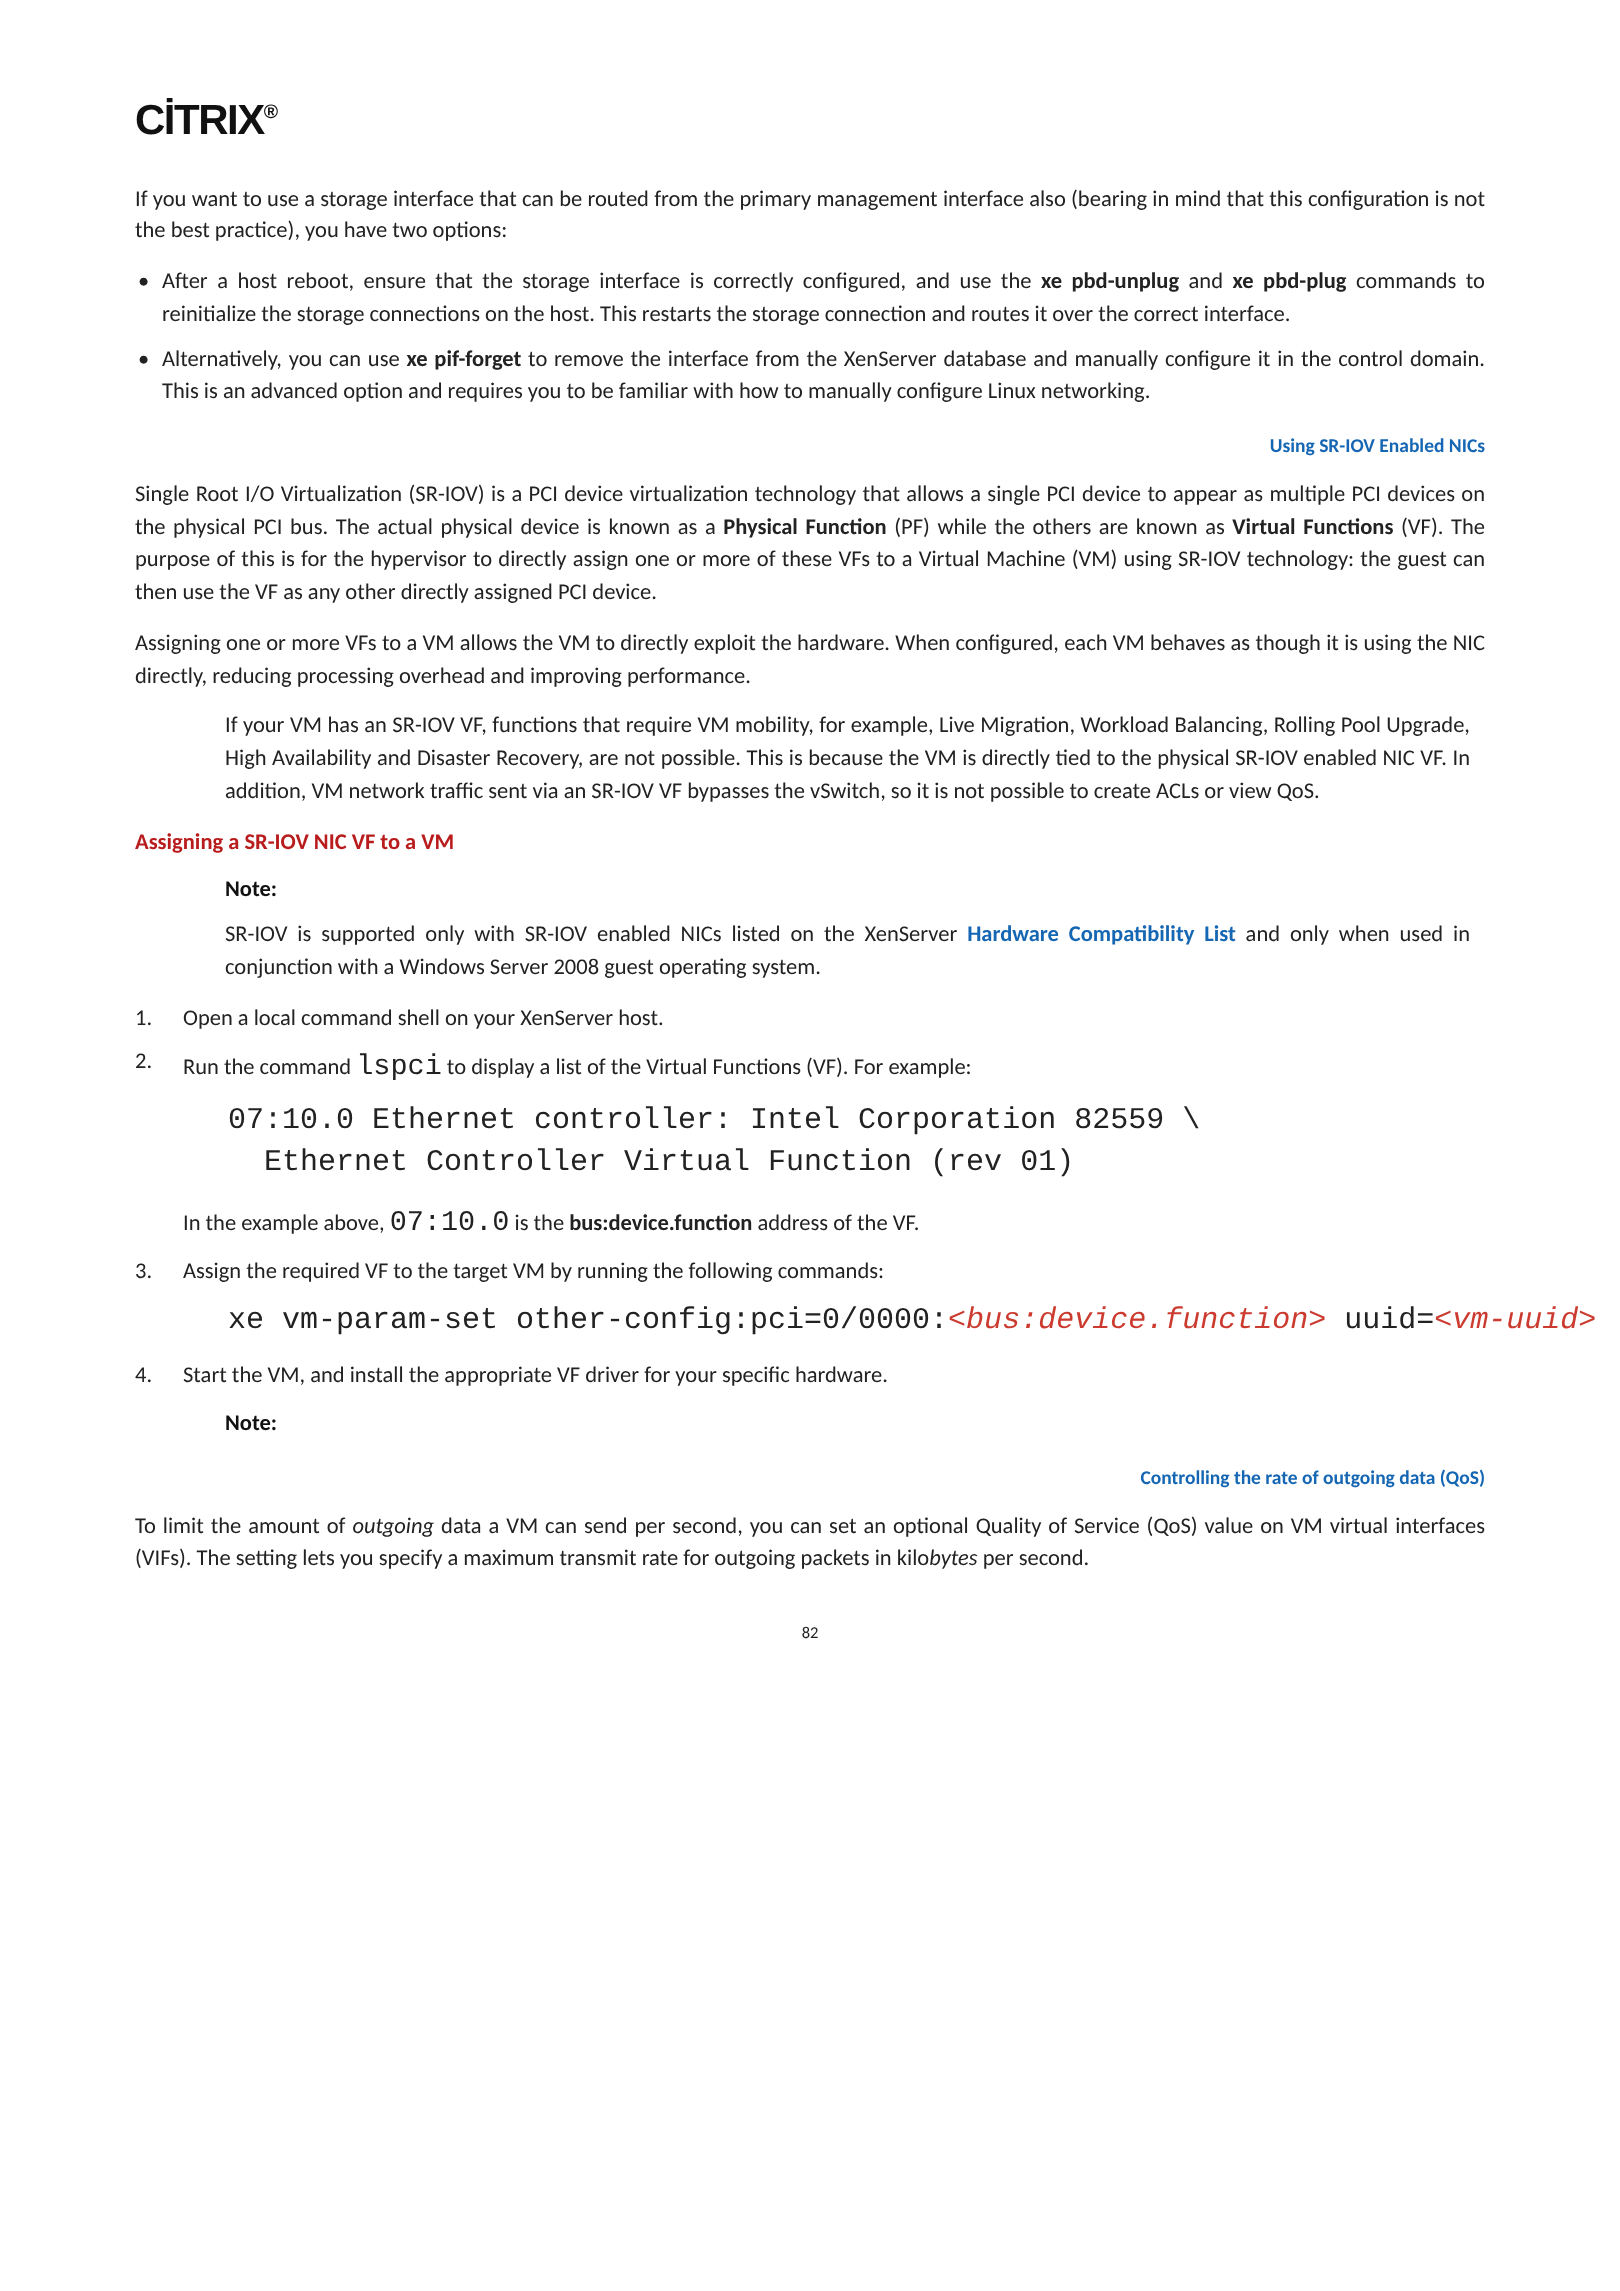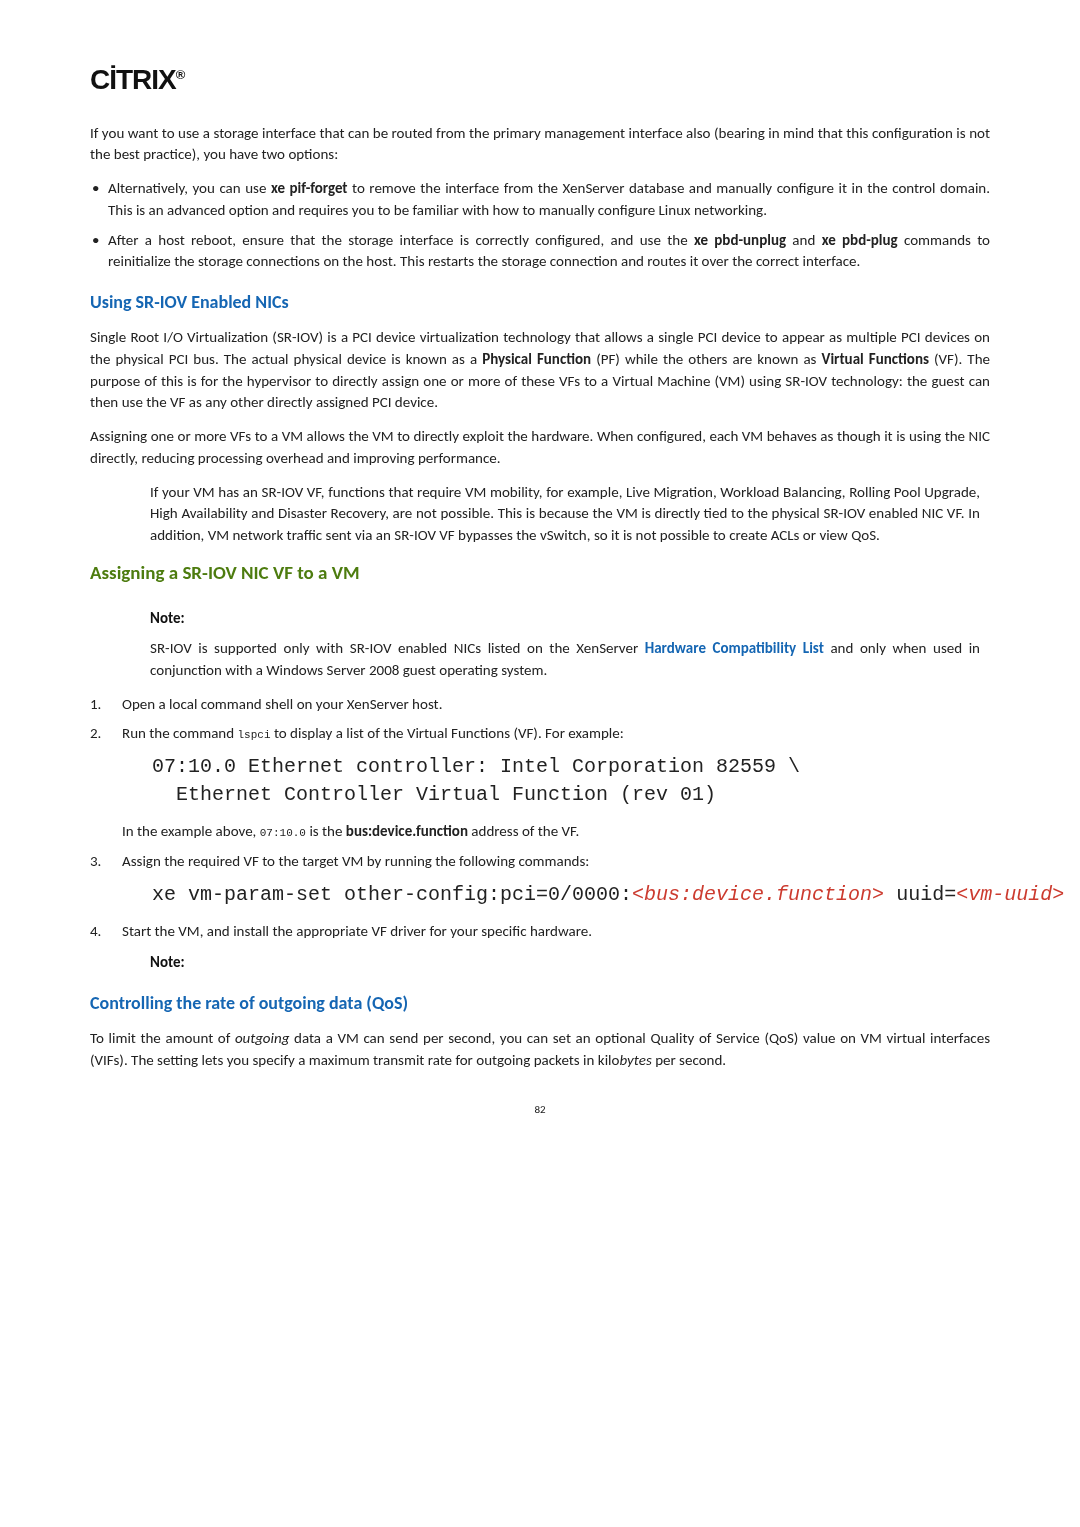--- a/index.html
+++ b/index.html
@@ -29,50 +29,50 @@
     margin-bottom: 8px;
   }
   ul.bullets > li::before {
     content: "•";
     position: absolute;
     left: 2px;
     top: 0;
   }
   h2.section {
     color: #1566b3;
-    font-size: 18px;
+    font-size: 13px;
     font-weight: 700;
     margin-top: 16px;
     margin-bottom: 12px;
-    text-align: left;
+    text-align: right;
   }
   h3.subsection {
-    color: #4d7c0f;
-    font-size: 19px;
+    color: #b91c1c;
+    font-size: 15px;
     font-weight: 700;
     margin-top: 8px;
-    margin-bottom: 22px;
+    margin-bottom: 10px;
     text-align: left;
   }
   .admonition {
     margin-left: 60px;
     margin-right: 10px;
     margin-bottom: 12px;
   }
   .admonition-title {
     font-weight: 700;
     margin-bottom: 8px;
     text-align: left;
   }
   .warning-title { color: #cc3b2f; }
   .note-title { color: #111; }
   b, strong { font-weight: 700; }
   code, .mono {
     font-family: "Courier New", monospace;
-    font-size: 11px;
+    font-size: 19px;
   }
   pre.block {
     font-family: "Courier New", monospace;
     font-size: 20px;
     white-space: pre;
     margin: 8px 0 12px 30px;
     line-height: 1.4;
     text-align: left;
   }
   ol.steps {
@@ -108,24 +108,24 @@
 <body>
 
 <div class="logo">
   <span>CİTRIX</span><span class="dot">®</span>
 </div>
 
 <p>If you want to use a storage interface that can be routed from the primary management interface also (bearing in mind that this configuration is not the best practice), you have two options:</p>
 
 <ul class="bullets">
   <li>
-    <span>Alternatively, you can use </span><b>xe pif-forget</b><span> to remove the interface from the XenServer database and manually configure it in the control domain. This is an advanced option and requires you to be familiar with how to manually configure Linux networking.</span>
+    <span>After a host reboot, ensure that the storage interface is correctly configured, and use the </span><b>xe pbd-unplug</b><span> and </span><b>xe pbd-plug</b><span> commands to reinitialize the storage connections on the host. This restarts the storage connection and routes it over the correct interface.</span>
   </li>
   <li>
-    <span>After a host reboot, ensure that the storage interface is correctly configured, and use the </span><b>xe pbd-unplug</b><span> and </span><b>xe pbd-plug</b><span> commands to reinitialize the storage connections on the host. This restarts the storage connection and routes it over the correct interface.</span>
+    <span>Alternatively, you can use </span><b>xe pif-forget</b><span> to remove the interface from the XenServer database and manually configure it in the control domain. This is an advanced option and requires you to be familiar with how to manually configure Linux networking.</span>
   </li>
 </ul>
 
 <h2 class="section">Using SR-IOV Enabled NICs</h2>
 
 <p>
   <span>Single Root I/O Virtualization (SR-IOV) is a PCI device virtualization technology that allows a single PCI device to appear as multiple PCI devices on the physical PCI bus. The actual physical device is known as a </span><b>Physical Function</b><span> (PF) while the others are known as </span><b>Virtual Functions</b><span> (VF). The purpose of this is for the hypervisor to directly assign one or more of these VFs to a Virtual Machine (VM) using SR-IOV technology: the guest can then use the VF as any other directly assigned PCI device.</span>
 </p>
 
 <p>Assigning one or more VFs to a VM allows the VM to directly exploit the hardware. When configured, each VM behaves as though it is using the NIC directly, reducing processing overhead and improving performance.</p>

